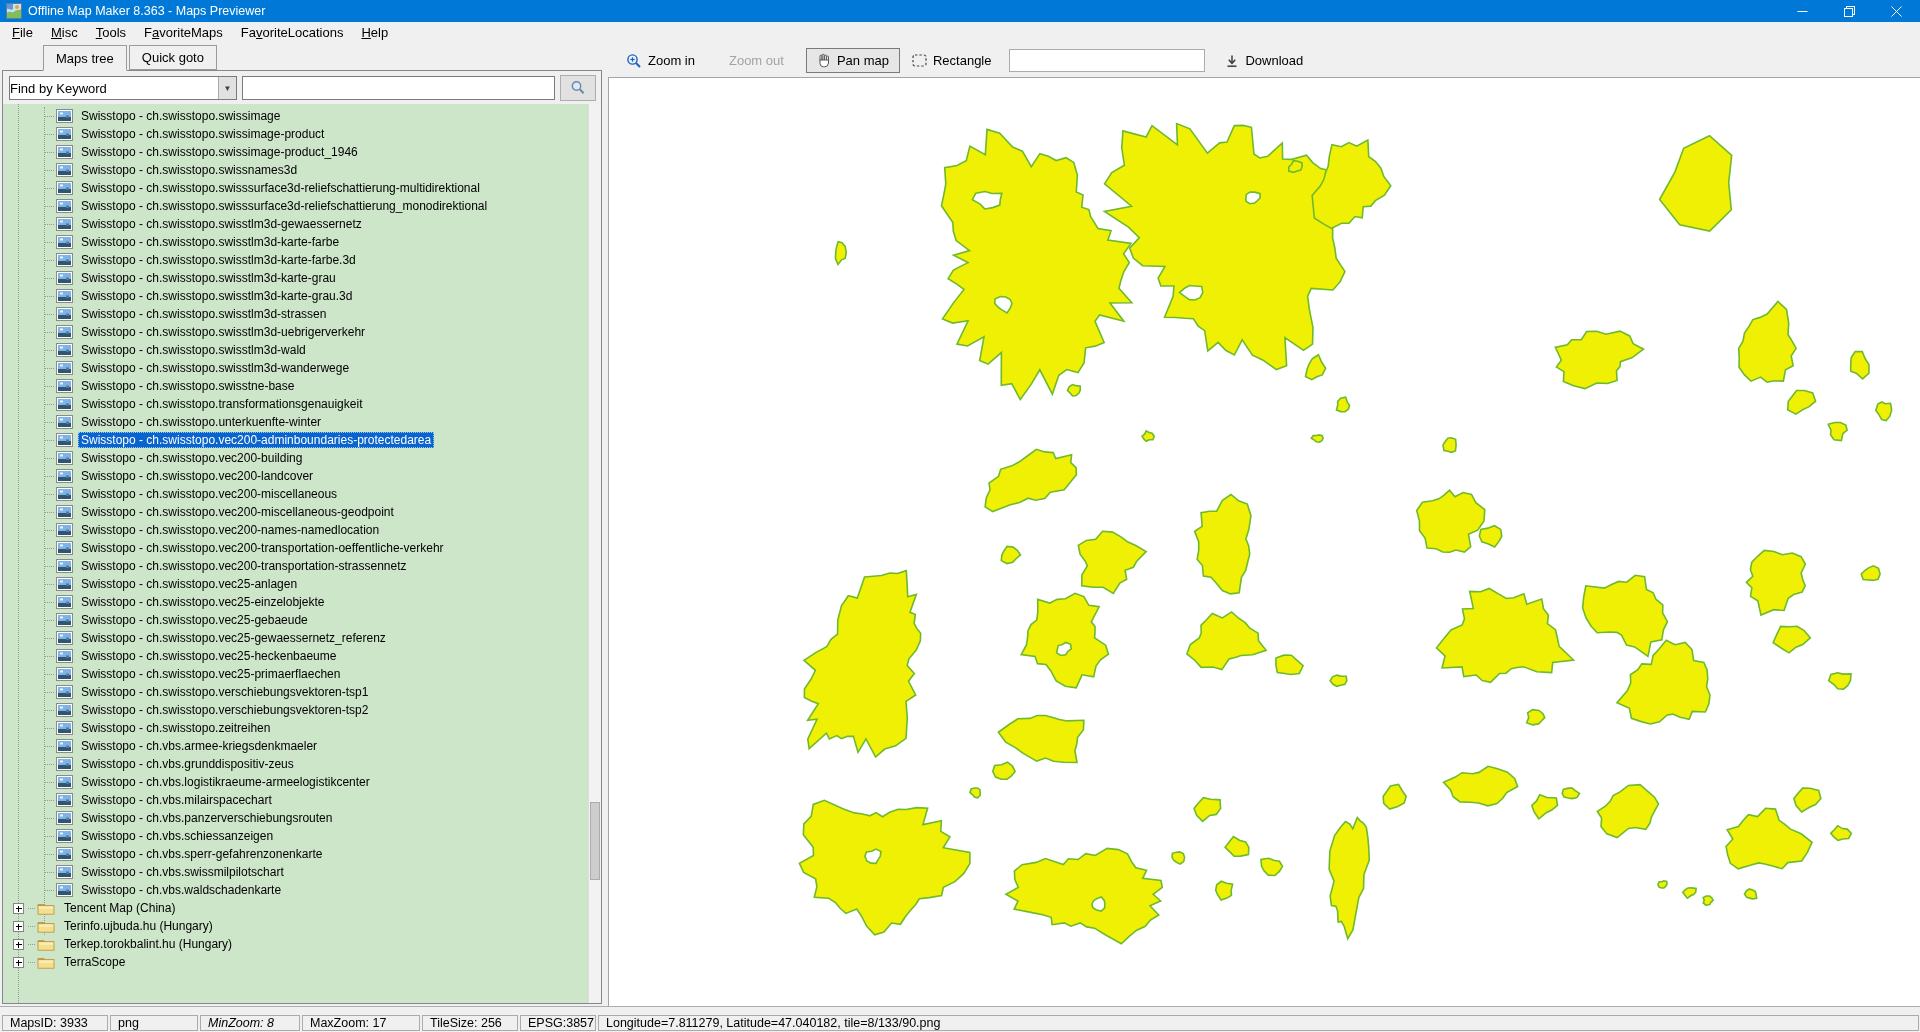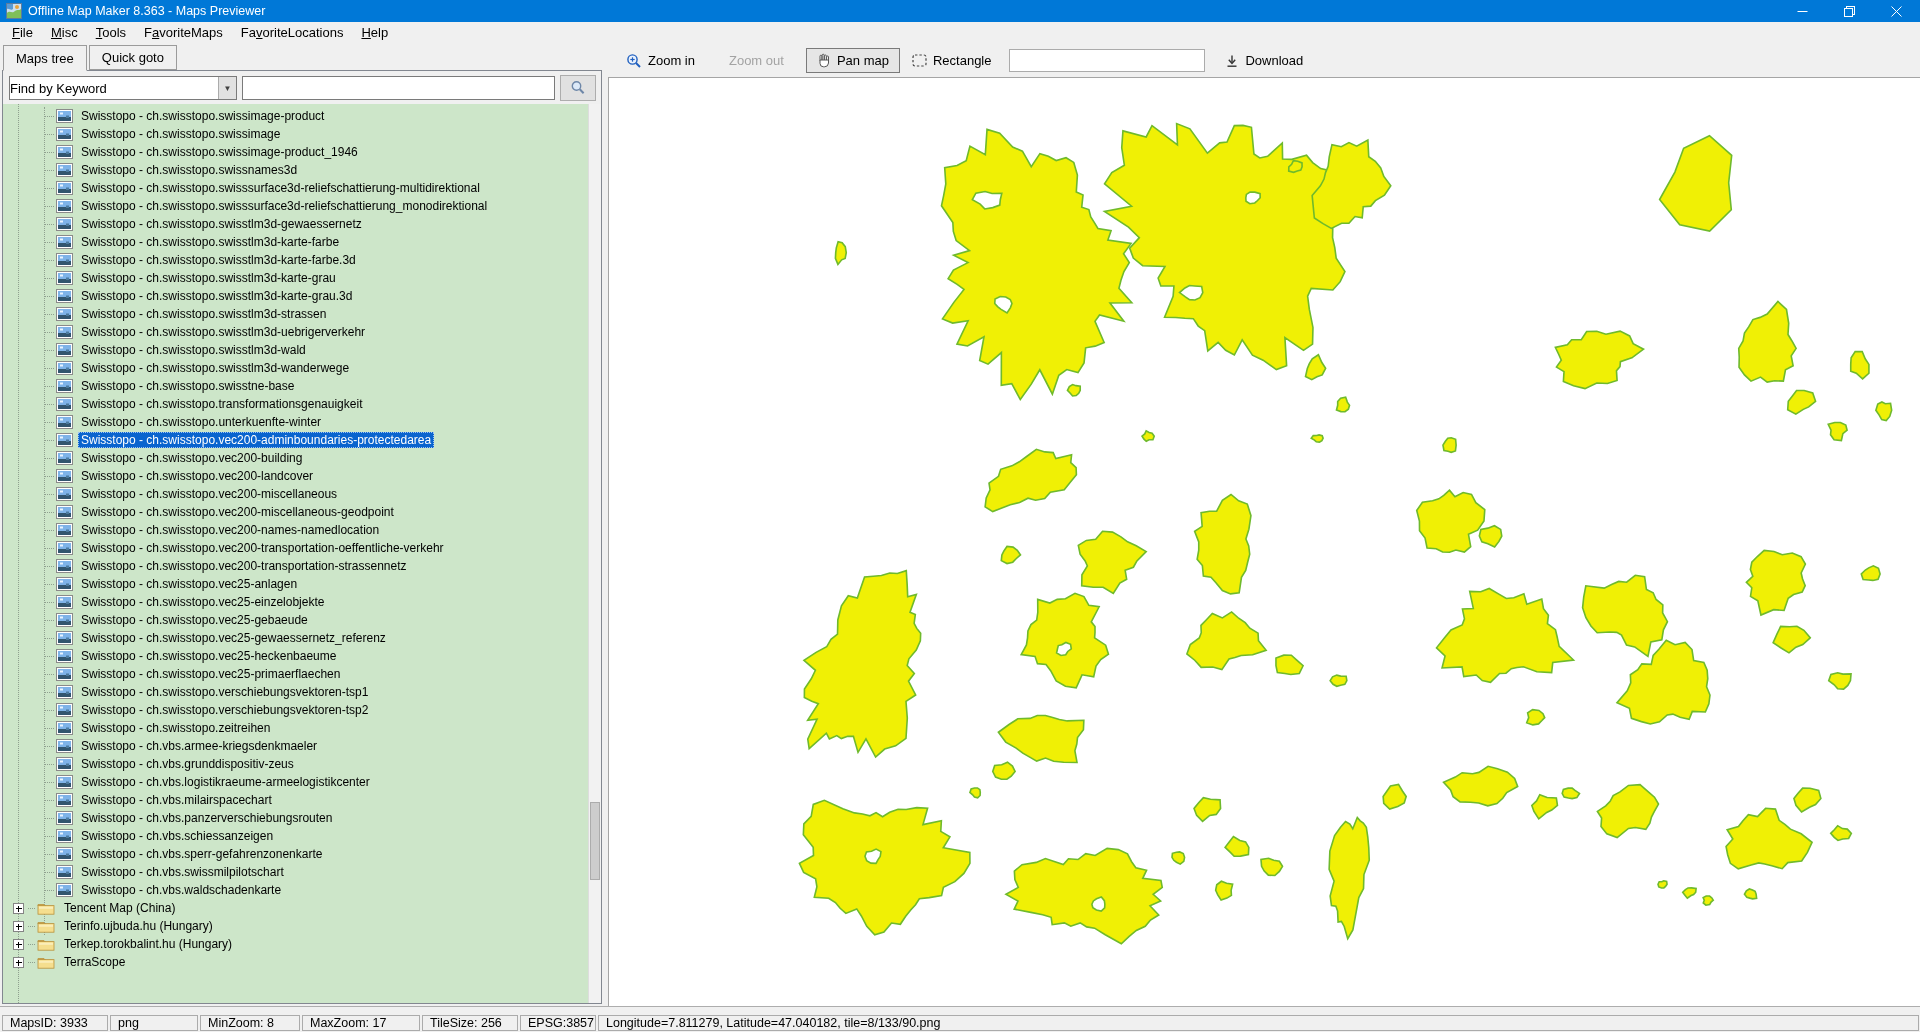--- a/index.html
+++ b/index.html
@@ -22,21 +22,21 @@
   .menubar { flex:0 0 22px; display:flex; align-items:center; background:#F0F0F0; padding-left:3px; }
   .menu-item { padding:3px 9px 4px; font-size:13px; }
   .menu-item u { text-decoration:underline; }
 
   
   .main { flex:1 1 auto; display:flex; min-height:0; }
 
   .left { flex:0 0 608px; width:608px; display:flex; flex-direction:column; padding-left:2px; min-height:0; }
   .tabstrip { flex:0 0 26px; display:flex; align-items:flex-end; padding-left:1px; position:relative; z-index:2; }
   .tab { font-size:13px; padding:4px 12px; border:1px solid #9B9B9B; background:#F0F0F0; margin-right:2px; }
-  .tab.active { border-bottom:1px solid #F0F0F0; margin-bottom:-1px; padding-top:5px; }
+  .tab.active { border-bottom:1px solid #F0F0F0; margin-bottom:-1px; padding-top:5px;margin-left:40px; }
   .panel { flex:1 1 auto; border:1px solid #828790; background:#F0F0F0; display:flex; flex-direction:column; min-height:0; margin:0 6px 2px 0; }
 
   .search-row { flex:0 0 33px; display:flex; align-items:center; gap:5px; padding:4px 5px 3px 6px; }
   .combo { width:228px; height:24px; background:#fff; border:1px solid #7A7A7A; display:flex; align-items:center; font-size:13px; }
   .combo-arrow { margin-left:auto; width:18px; align-self:stretch; background:#E1E1E1; border-left:1px solid #ABABAB; display:flex; align-items:center; justify-content:center; font-size:8px; color:#404040; }
   .search-input { flex:1; height:24px; border:1px solid #7A7A7A; background:#fff; font-size:13px; padding:0 5px; outline:none; }
   .search-btn { width:36px; height:26px; flex:0 0 36px; border:1px solid #ADADAD; background:#E1E1E1; display:flex; align-items:center; justify-content:center; }
 
   .tree-wrap { flex:1 1 auto; display:flex; min-height:0; background:#CDE6C9; }
   .tree { flex:1; position:relative; overflow:hidden; padding-top:3px; }
@@ -66,21 +66,21 @@
   .tb-btn.rect-btn { margin-left:4px; }
   .tb-input { width:196px; height:23px; border:1px solid #ABABAB; background:#fff; margin-left:10px; outline:none; font-size:13px; padding:0 4px; }
   .tb-btn.download { margin-left:12px; }
 
   .map-wrap { flex:1 1 auto; min-height:0; background:#FFFFFF; border-top:1px solid #A5A5A5; border-left:1px solid #A5A5A5; }
   .map-wrap svg { display:block; width:100%; height:100%; }
 
   
   .statusbar { flex:0 0 22px; display:flex; gap:2px; background:#F0F0F0; border-top:1px solid #ADADAD; padding:8px 1px 1px 2px; align-items:stretch; }
   .status-cell { border:1px solid #ABABAB; display:flex; align-items:center; padding:0 7px; font-size:12.5px; white-space:nowrap; overflow:hidden; }
-  .c0 { width:106px; } .c1 { width:88px; } .c2 { width:100px; } .c3 { width:118px; }
+  .c0 { width:106px; } .c1 { width:88px; } .c2 { width:100px;font-style:italic; } .c3 { width:118px; }
   .c4 { width:96px; } .c5 { width:76px; } .c6 { flex:1; }
 </style>
 </head>
 <body>
 
 <div class="window">
 
   <div class="titlebar">
     <svg class="app-icon" viewBox="0 0 16 16">
       <rect x="0.5" y="0.5" width="15" height="15" fill="#CDE0F0" stroke="#5B7C9E"></rect>
@@ -144,32 +144,32 @@
             <div class="vline-child"></div>
           <div class="tree-row leaf">
                 <span class="stub"></span>
                 <svg class="licon" viewBox="0 0 17 14">
     <rect x="0.5" y="0.5" width="16" height="13" fill="#FFFFFF" stroke="#8A8A8A"></rect>
     <rect x="2" y="2" width="13" height="6" fill="#7EB3E8"></rect>
     <rect x="2" y="8" width="13" height="4" fill="#31556E"></rect>
     <rect x="4" y="3.5" width="3" height="2" fill="#E8F4FF"></rect>
     <rect x="10" y="6.5" width="3" height="2.5" fill="#4A7A9E"></rect>
   </svg>
+                <span class="label">Swisstopo - ch.swisstopo.swissimage</span>
+              </div>
+              <div class="tree-row leaf">
+                <span class="stub"></span>
+                <svg class="licon" viewBox="0 0 17 14">
+    <rect x="0.5" y="0.5" width="16" height="13" fill="#FFFFFF" stroke="#8A8A8A"></rect>
+    <rect x="2" y="2" width="13" height="6" fill="#7EB3E8"></rect>
+    <rect x="2" y="8" width="13" height="4" fill="#31556E"></rect>
+    <rect x="4" y="3.5" width="3" height="2" fill="#E8F4FF"></rect>
+    <rect x="10" y="6.5" width="3" height="2.5" fill="#4A7A9E"></rect>
+  </svg>
                 <span class="label">Swisstopo - ch.swisstopo.swissimage-product</span>
-              </div>
-              <div class="tree-row leaf">
-                <span class="stub"></span>
-                <svg class="licon" viewBox="0 0 17 14">
-    <rect x="0.5" y="0.5" width="16" height="13" fill="#FFFFFF" stroke="#8A8A8A"></rect>
-    <rect x="2" y="2" width="13" height="6" fill="#7EB3E8"></rect>
-    <rect x="2" y="8" width="13" height="4" fill="#31556E"></rect>
-    <rect x="4" y="3.5" width="3" height="2" fill="#E8F4FF"></rect>
-    <rect x="10" y="6.5" width="3" height="2.5" fill="#4A7A9E"></rect>
-  </svg>
-                <span class="label">Swisstopo - ch.swisstopo.swissimage</span>
               </div>
               <div class="tree-row leaf">
                 <span class="stub"></span>
                 <svg class="licon" viewBox="0 0 17 14">
     <rect x="0.5" y="0.5" width="16" height="13" fill="#FFFFFF" stroke="#8A8A8A"></rect>
     <rect x="2" y="2" width="13" height="6" fill="#7EB3E8"></rect>
     <rect x="2" y="8" width="13" height="4" fill="#31556E"></rect>
     <rect x="4" y="3.5" width="3" height="2" fill="#E8F4FF"></rect>
     <rect x="10" y="6.5" width="3" height="2.5" fill="#4A7A9E"></rect>
   </svg>

